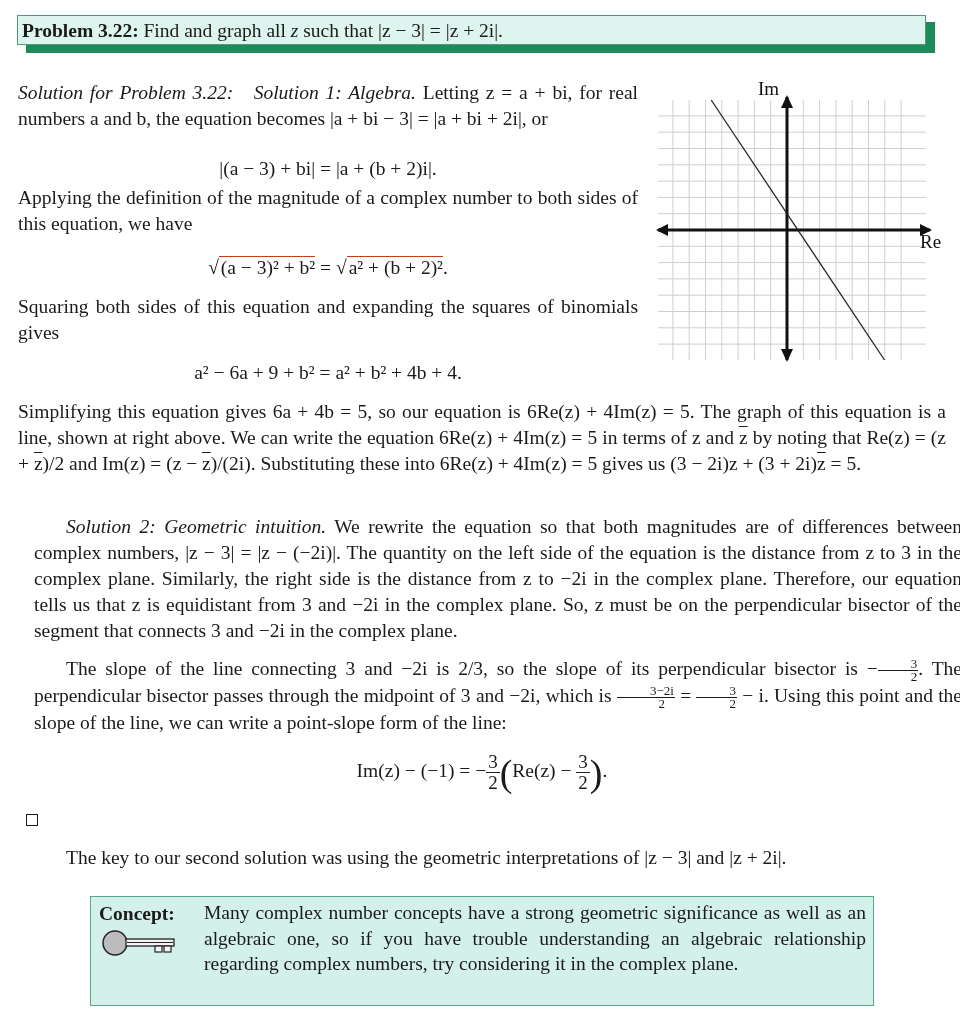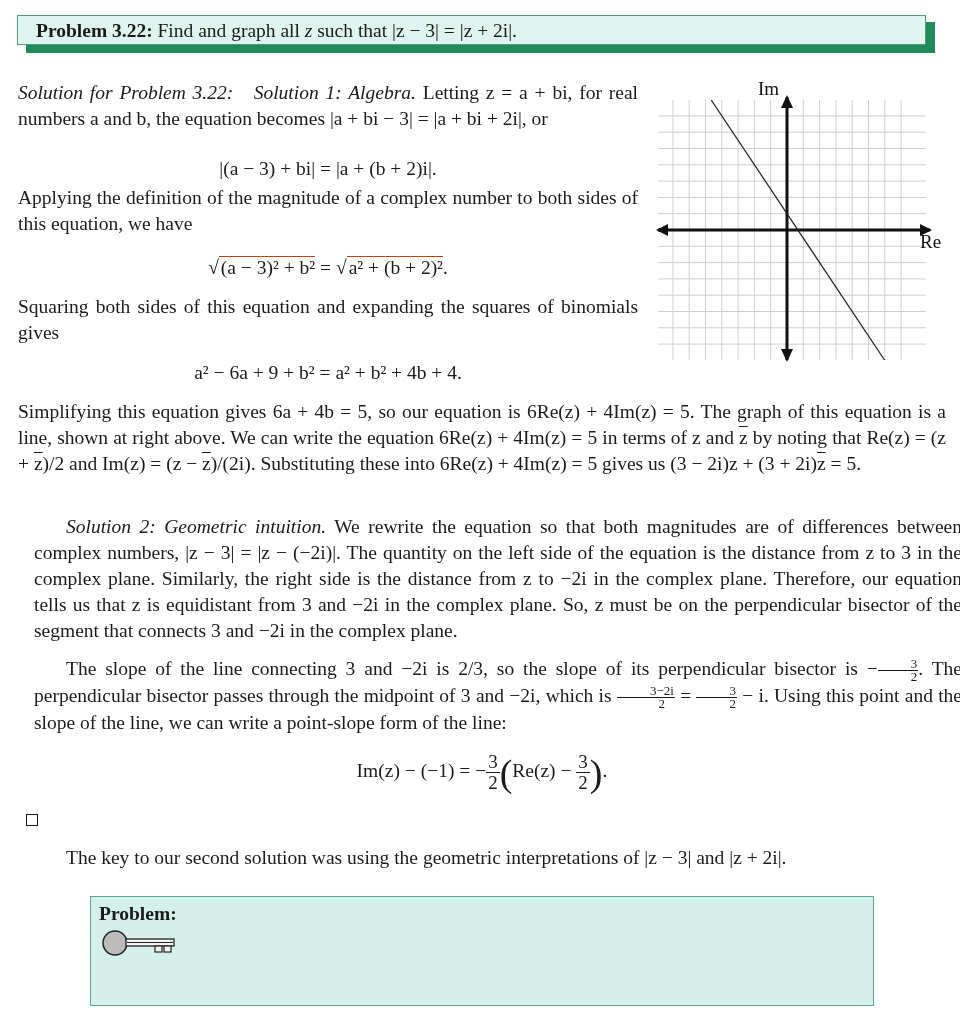--- a/index.html
+++ b/index.html
@@ -10,21 +10,21 @@
     font-size: 19.5px; line-height: 26px;
   }
   .abs { position: absolute; }
   i, .it { font-style: italic; }
   .problem-shadow {
     left: 26px; top: 22px; width: 909px; height: 31px; background: #1f8a5a;
   }
   .problem-box {
     left: 17px; top: 15px; width: 909px; height: 30px;
     background: #def4ee; border: 1px solid #4c9a78; box-sizing: border-box;
-    padding: 2px 18px; white-space: nowrap; line-height: 26px;
+    padding: 2px 4px; white-space: nowrap; line-height: 26px;
   }
   .problem-box b { font-weight: bold; }
   .para { left: 18px; width: 620px; text-align: justify; }
   .wide { left: 18px; width: 928px; text-align: justify; }
   .center { text-align: center; }
   .eq { white-space: nowrap; }
   .indent { text-indent: 32px; margin-left: 16px; }
   .frac { display: inline-block; vertical-align: middle; text-align: center; font-size: 13px; line-height: 12px; }
   .frac span { display: block; }
   .frac .num { border-bottom: 1px solid #1a1a1a; padding: 0 1px; }
@@ -126,21 +126,22 @@
   <span>Im(z) − (−1) = −</span><span class="bigfrac"><span class="num">3</span><span>2</span></span><span class="paren">(</span><span>Re(z) − </span><span class="bigfrac"><span class="num">3</span><span>2</span></span><span class="paren">)</span><span>.</span>
 </div>
 
 <div class="abs wide" style="top:806px;">
   <span class="qed"></span>
 </div>
 
 <div class="abs wide indent" style="top:845px;">The key to our second solution was using the geometric interpretations of |z − 3| and |z + 2i|.</div>
 
 <div class="abs concept-box">
-  <div class="abs concept-label">Problem:</div>
+  <div class="abs concept-label">Concept:</div>
   <svg class="abs key-icon" width="78" height="28">
     <circle cx="14" cy="14" r="12" fill="#bcbcbc" stroke="#222" stroke-width="1.5"></circle>
     <rect x="25" y="10" width="48" height="7" fill="#f4f4f4" stroke="#222" stroke-width="1.3"></rect>
     <line x1="26" y1="13.5" x2="72" y2="13.5" stroke="#222" stroke-width="1"></line>
     <rect x="54" y="17" width="7" height="6" fill="#f4f4f4" stroke="#222" stroke-width="1.2"></rect>
     <rect x="63" y="17" width="7" height="6" fill="#f4f4f4" stroke="#222" stroke-width="1.2"></rect>
   </svg>
+  <div class="abs concept-text">Many complex number concepts have a strong geometric significance as well as an algebraic one, so if you have trouble understanding an algebraic relationship regarding complex numbers, try considering it in the complex plane.</div>
 </div>
 
 </body></html>

